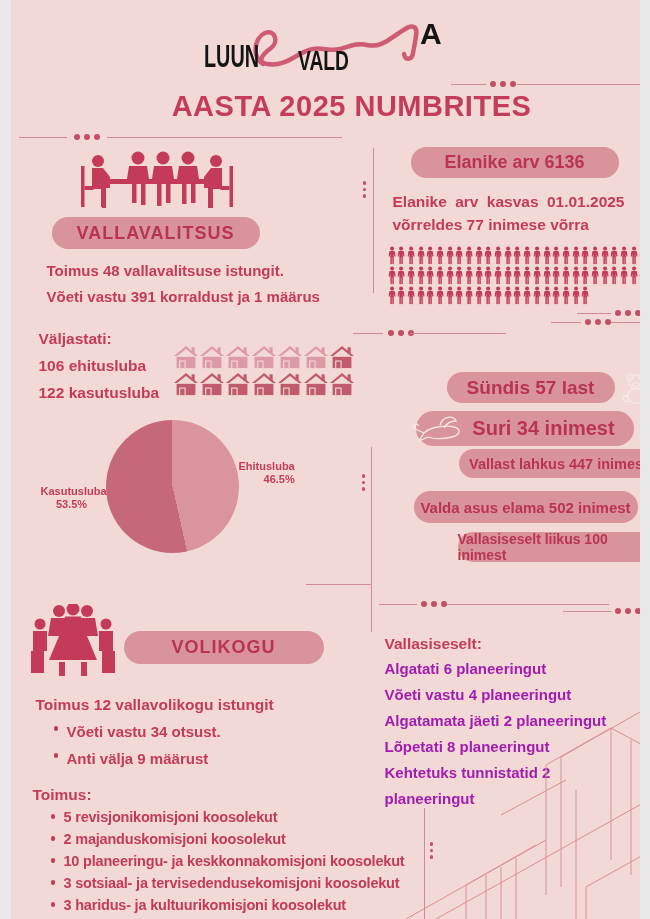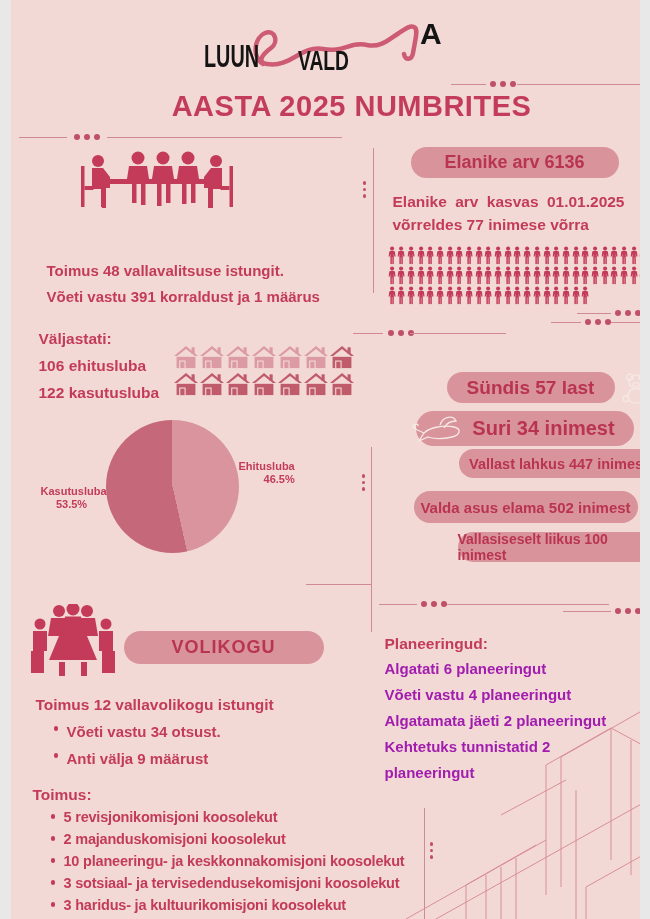--- a/index.html
+++ b/index.html
@@ -151,20 +151,23 @@
     <rect x="21" y="34" width="4" height="24"></rect>
       <rect x="127" y="34" width="4" height="24"></rect>
     <rect x="51" y="34" width="4.5" height="19"></rect>
       <rect x="60" y="34" width="4.5" height="21"></rect>
     <rect x="76" y="34" width="4.5" height="22"></rect>
       <rect x="85" y="34" width="4.5" height="19"></rect>
     <rect x="101" y="34" width="4.5" height="20"></rect>
       <rect x="110" y="34" width="4.5" height="19"></rect>
   </svg>
 
+  <div class="abs pill" style="left:41px;top:217px;width:208px;height:32px;font-size:18px;letter-spacing:1px;">
+    <span>VALLAVALITSUS</span>
+  </div>
   <div class="abs red body-line" style="left:36px;top:258px;">Toimus 48 vallavalitsuse istungit.</div>
   <div class="abs red body-line" style="left:36px;top:284px;">Võeti vastu 391 korraldust ja 1 määrus</div>
 
   <div class="abs pill" style="left:400px;top:147px;width:208px;height:31px;font-size:18px;">
     <span>Elanike arv 6136</span>
   </div>
   <div class="abs red justify2" style="left:382px;top:188px;">Elanike arv kasvas 01.01.2025</div>
   <div class="abs red" style="left:382px;top:216px;font-size:15.5px;">võrreldes 77 inimese võrra</div>
   <div id="pictogram" class="abs" style="left:377px;top:246px;">
       <div class="pict-row">
@@ -817,25 +820,26 @@
 
   <div class="abs red" style="left:22px;top:786px;font-size:15.5px;">Toimus:</div>
   <ul class="abs blist toimus-bullets" style="left:37px;top:806px;">
       <li>5 revisjonikomisjoni koosolekut</li>
       <li>2 majanduskomisjoni koosolekut</li>
       <li>10 planeeringu- ja keskkonnakomisjoni koosolekut</li>
       <li>3 sotsiaal- ja tervisedendusekomisjoni koosolekut</li>
       <li>3 haridus- ja kultuurikomisjoni koosolekut</li>
     </ul>
 
-  <div class="abs red" style="left:374px;top:635px;font-size:15.5px;">Planeeringud:</div>
+  <div class="abs red" style="left:374px;top:635px;font-size:15.5px;">Vallasiseselt:</div>
   <ul class="abs plain" style="left:374px;top:656px;">
       <li>Algatati 6 planeeringut</li>
       <li>Võeti vastu 4 planeeringut</li>
       <li>Algatamata jäeti 2 planeeringut</li>
+      <li>Lõpetati 8 planeeringut</li>
       <li>Kehtetuks tunnistatid 2 planeeringut</li>
     </ul>
 
   <svg class="abs" style="left:395px;top:695px;" width="255" height="224" viewBox="0 0 255 224">
     <g stroke="#d98e97" fill="none" stroke-width="1">
       <path d="M0 224 L140 145"></path>
       <path d="M30 224 L255 98"></path>
       <path d="M255 150 L180 192 L180 224"></path>
       <path d="M60 190 L60 224 M60 190 L130 150"></path>
       <path d="M80 180 L80 224 M95 172 L95 224 M110 163 L110 224"></path>

